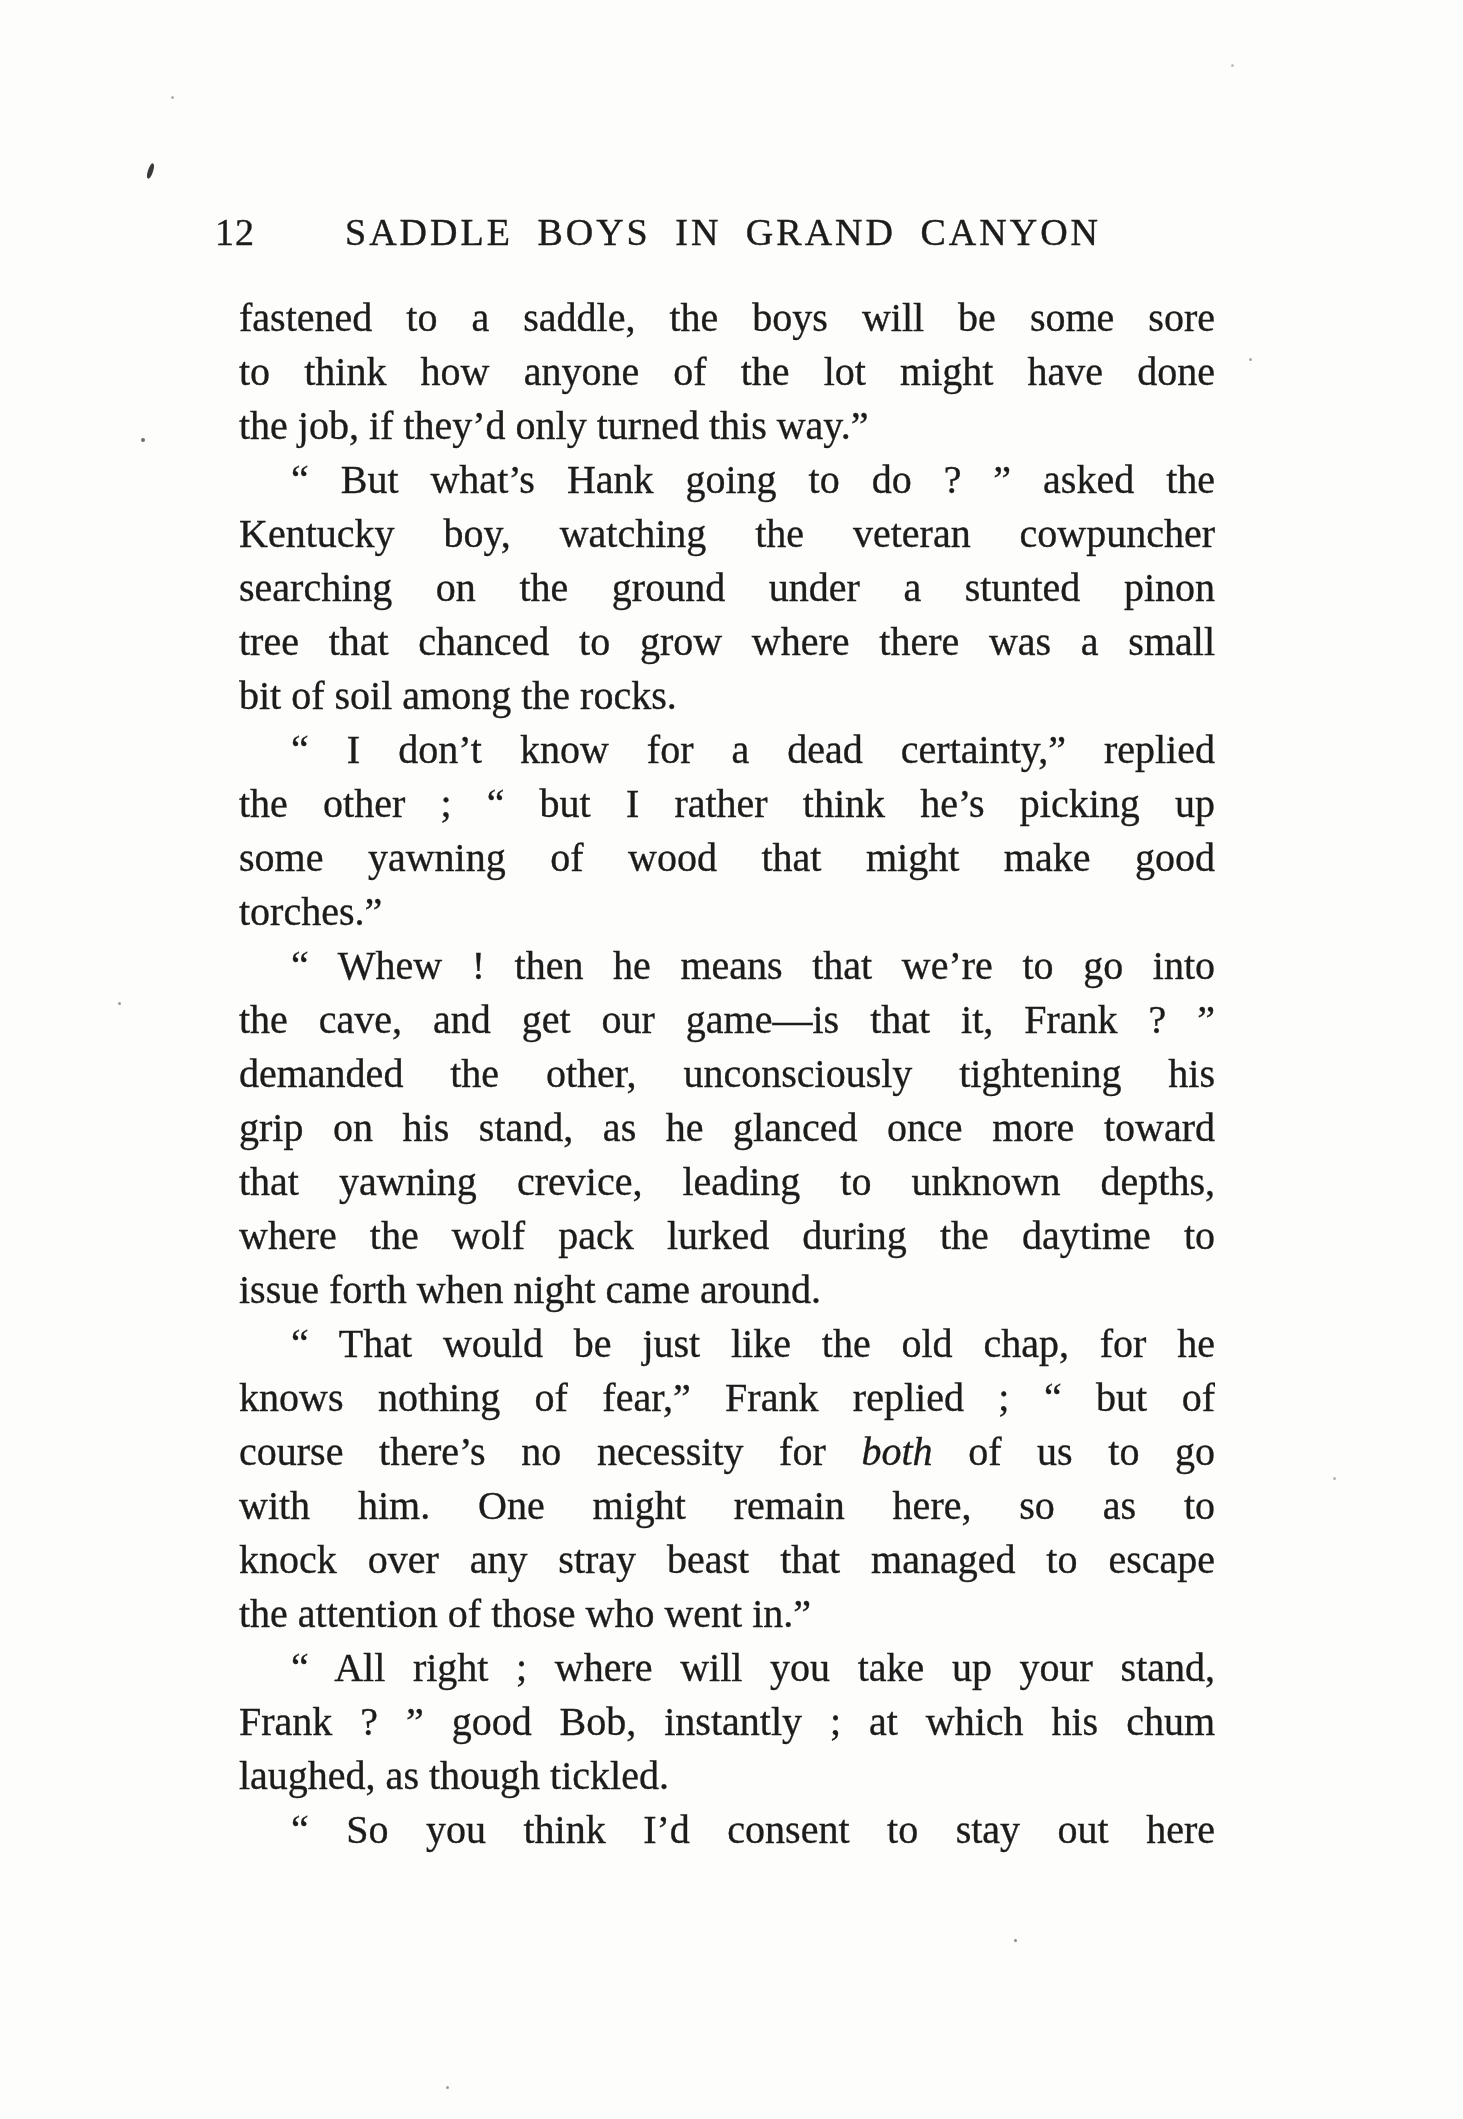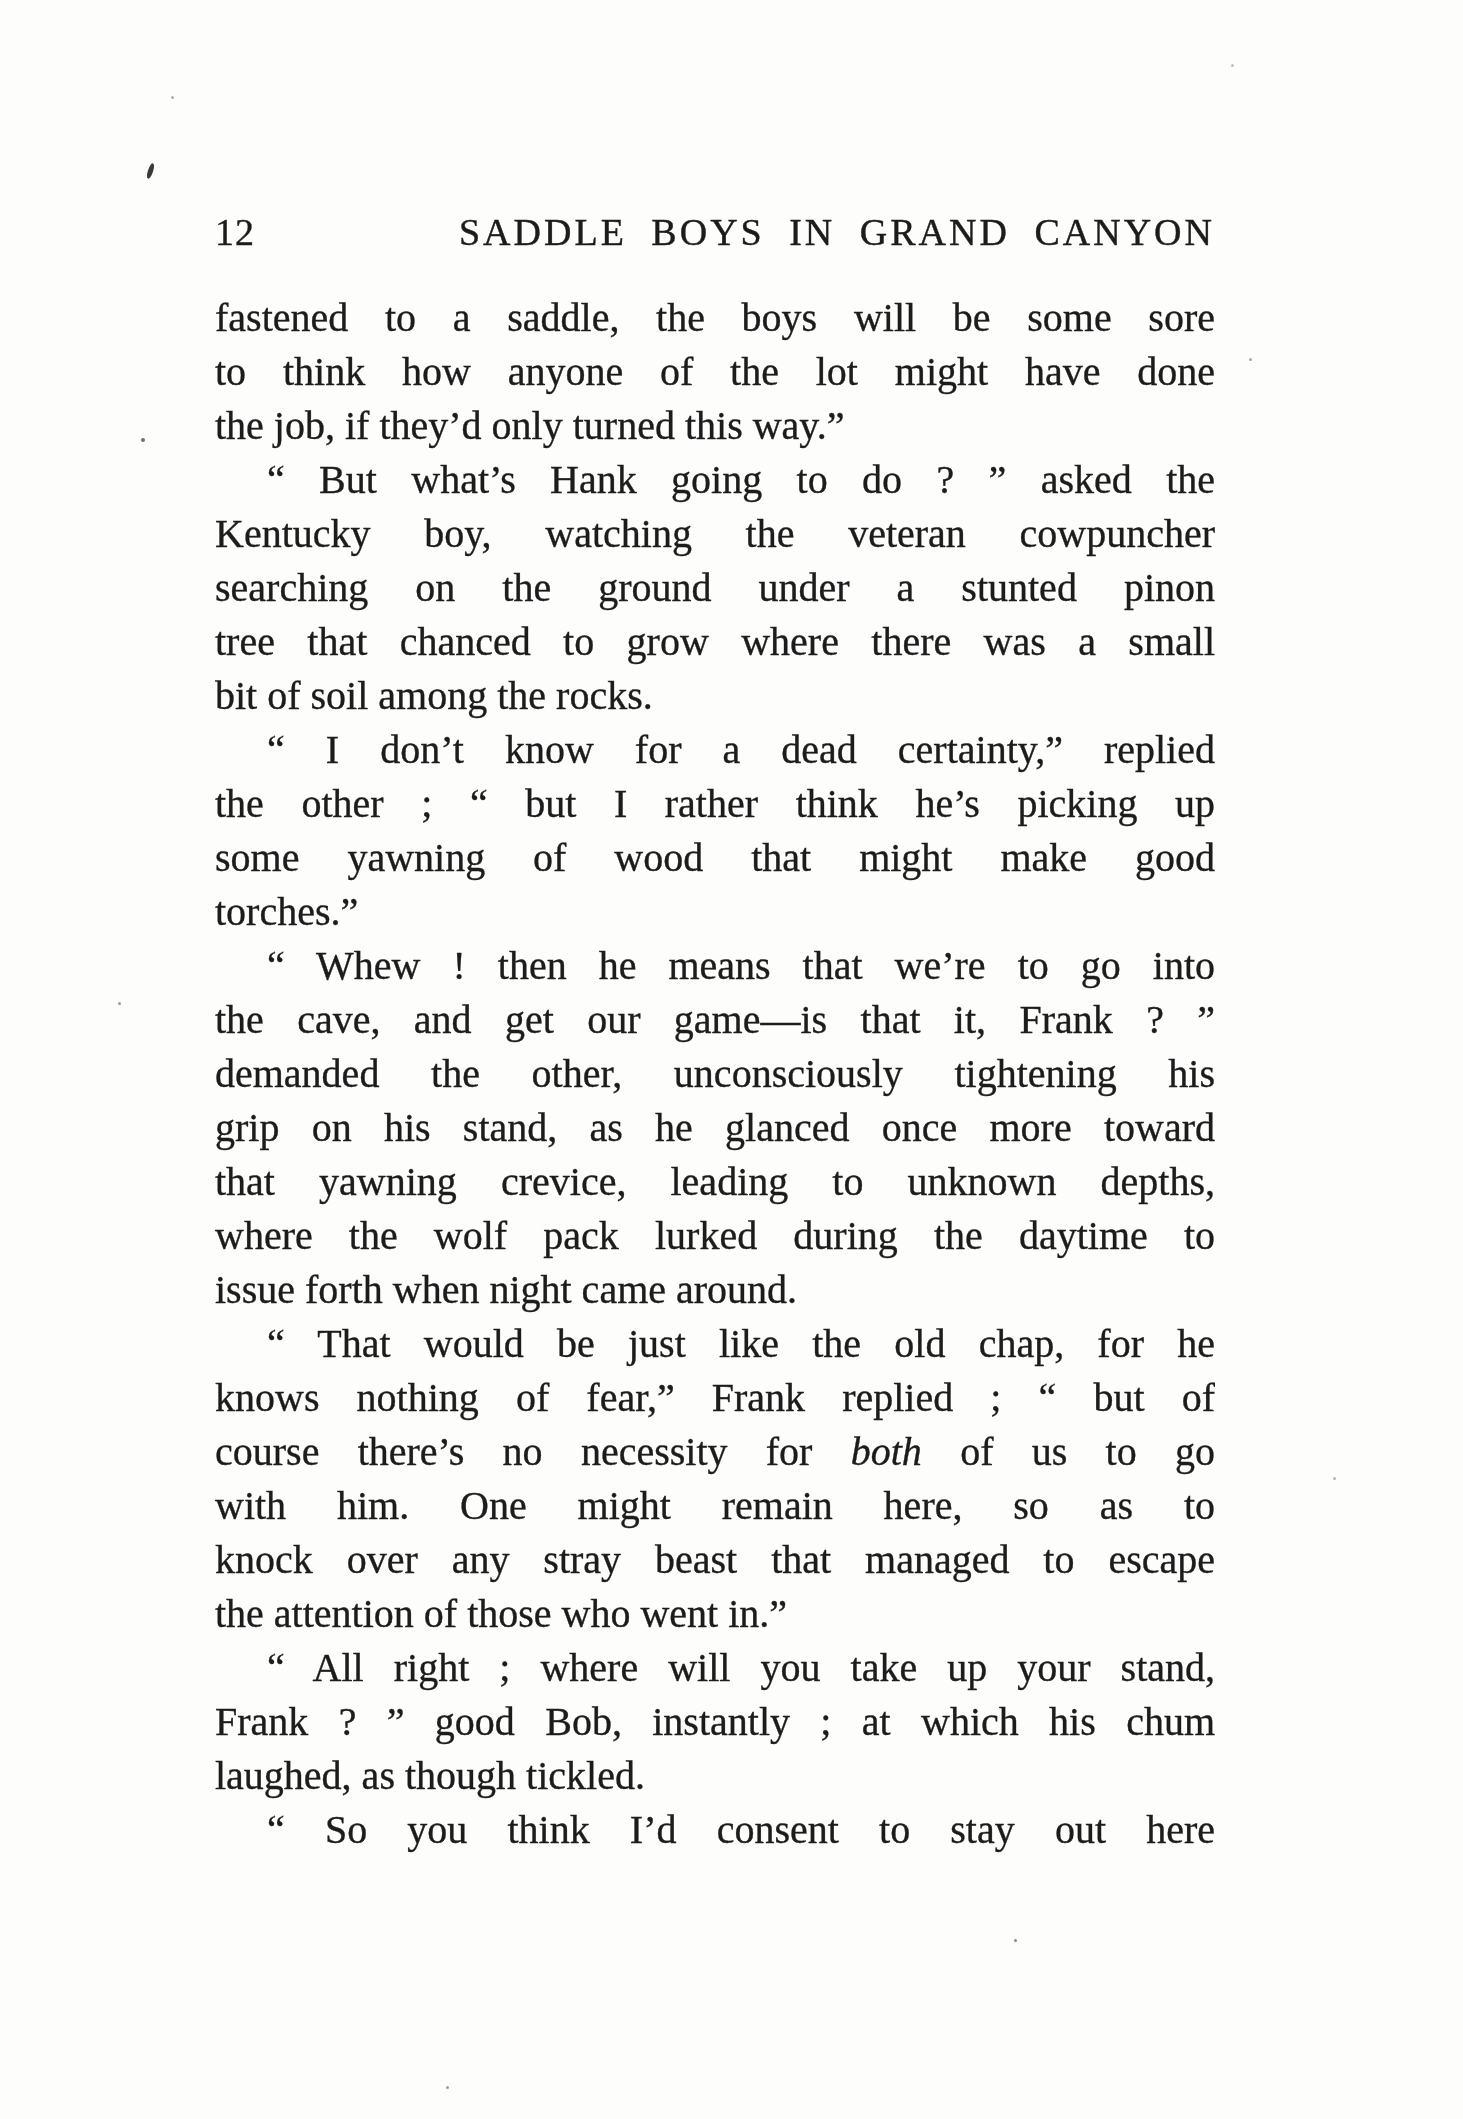--- a/index.html
+++ b/index.html
@@ -31,28 +31,29 @@
     font-size: 38px;
     -webkit-text-stroke: 0.4px currentColor;
   }
   .page-num {
     width: 130px;
     letter-spacing: 1px;
     font-family: Liberation Serif, serif;
   }
   .head-title-wrap {
     flex: 1;
-    text-align: right;
+    text-align: left;
   }
   .head-title {
     letter-spacing: 3px;
     word-spacing: 12px;
   }
   .page-body {
     font-size: 40px;
+    margin-left: 24px;
     -webkit-text-stroke: 0.35px currentColor;
   }
   .paragraph {
     margin: 0;
   }
   .line {
     height: 54px;
     line-height: 54px;
     text-align: justify;
     text-align-last: justify;

